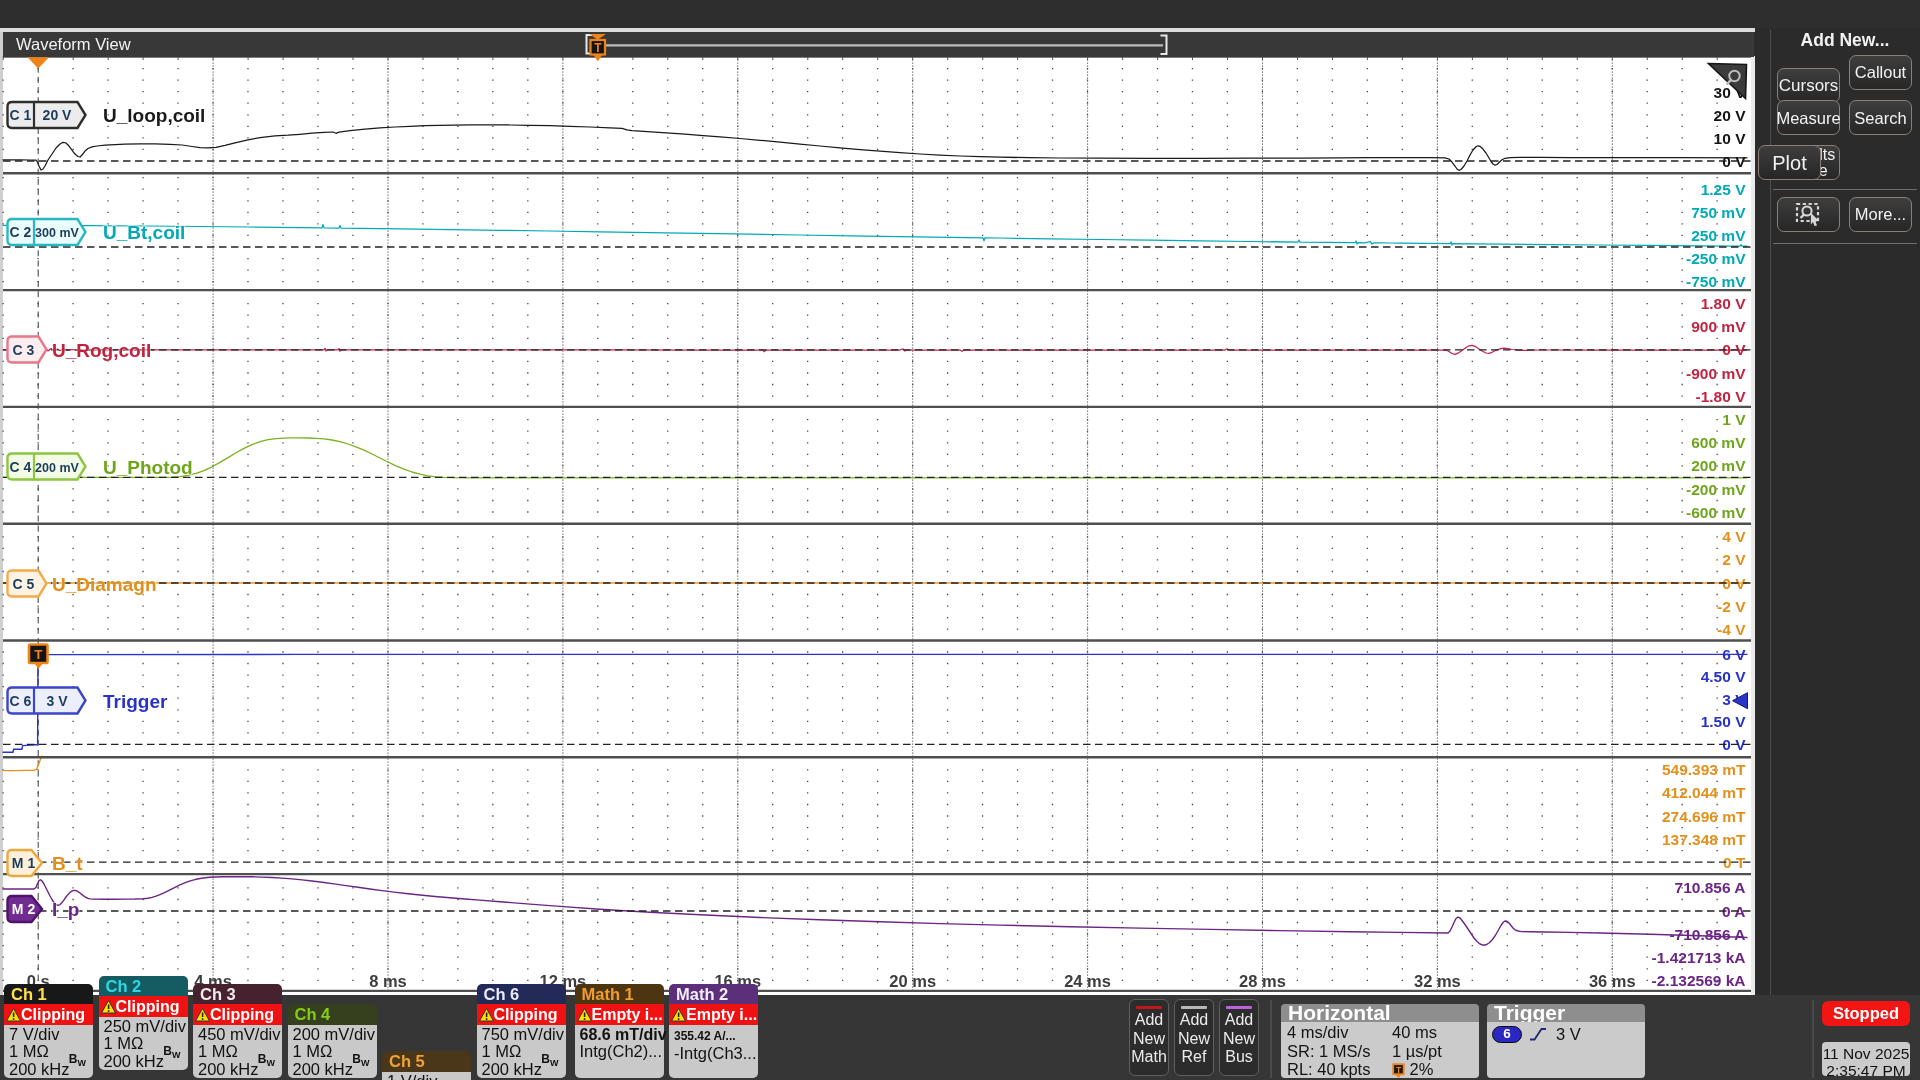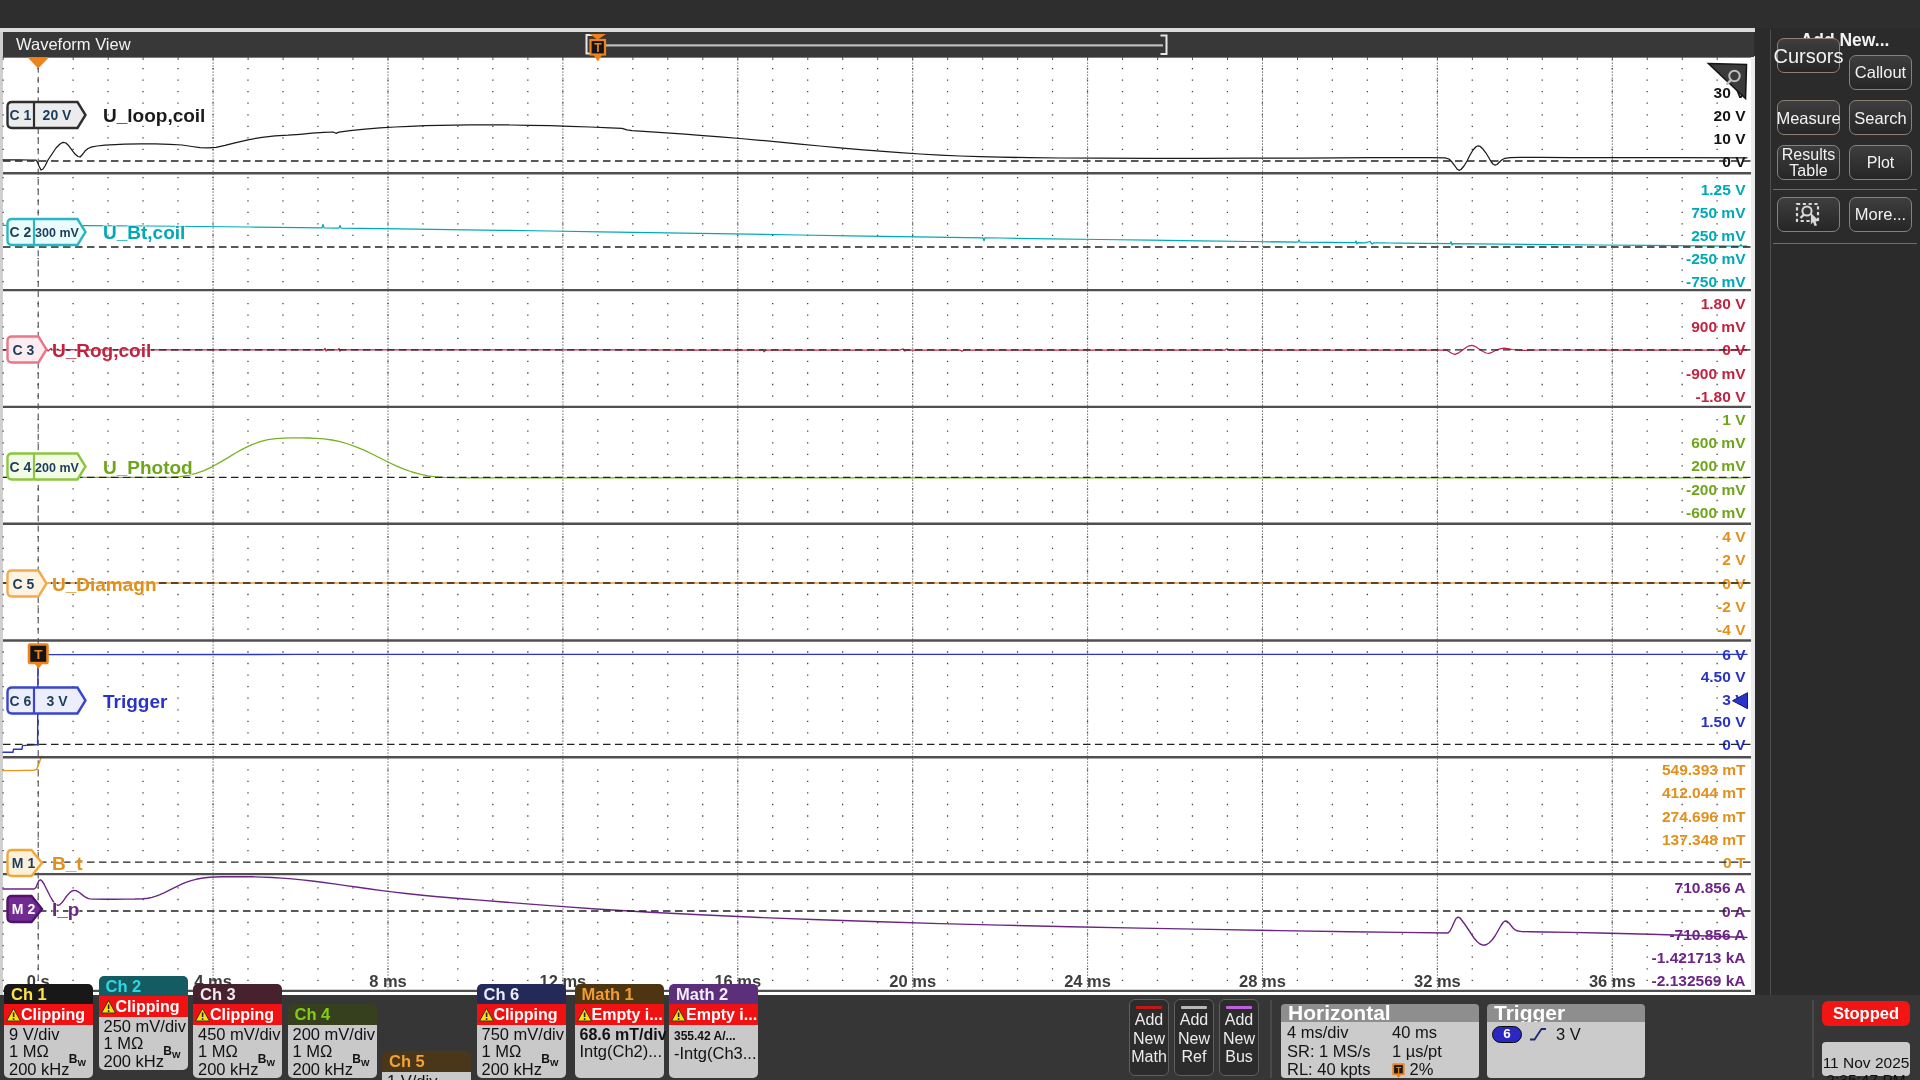--- a/index.html
+++ b/index.html
@@ -307,47 +307,47 @@
     </div>
 <svg width="20" height="8" viewBox="0 0 20 8" style="position:absolute;left:588px;top:55px">
       <polygon points="5.5,0 14,0 9.8,6.5" fill="#ef8318"></polygon>
     </svg>
 <div class="abs" style="left:1759px;top:504.5px;width:3.2px;height:3.2px;border-radius:50%;background:#ababab"></div>
 <div class="abs" style="left:1759px;top:511.5px;width:3.2px;height:3.2px;border-radius:50%;background:#ababab"></div>
 <div class="abs" style="left:1759px;top:518.5px;width:3.2px;height:3.2px;border-radius:50%;background:#ababab"></div>
 <div class="abs sidebar"></div>
 <div class="abs sideline"></div>
 <div class="abs" style="left:1772px;top:30px;width:146px;text-align:center;color:#f2f2f2;font-weight:bold;font-size:17.5px">Add New...</div>
-<div class="sbtn" style="left:1777px;top:38px;font-size:20px">Cursors</div>
+<div class="sbtn" style="left:1777px;top:68px;font-size:17px">Cursors</div>
 <div class="sbtn" style="left:1849px;top:54.5px;font-size:16.5px">Callout</div>
 <div class="sbtn" style="left:1777px;top:100px;font-size:16.5px">Measure</div>
 <div class="sbtn" style="left:1849px;top:100px;font-size:16.5px">Search</div>
 <div class="sbtn" style="left:1777px;top:145px;font-size:16px">Results<br>Table</div>
-<div class="sbtn" style="left:1849px;top:145px;font-size:16px">Plot</div>
+<div class="sbtn" style="left:1758px;top:145px;font-size:20px">Plot</div>
 <div class="sbtn" style="left:1849px;top:196.5px;font-size:16.5px">More...</div>
 <div class="hsep" style="top:188.5px"></div>
 <div class="hsep" style="top:242.5px"></div>
 <div class="sbtn" style="left:1777px;top:196.5px">
 <svg width="30" height="26" viewBox="0 0 30 26">
 <rect x="3" y="3" width="21" height="17" fill="none" stroke="#d8d8d8" stroke-width="2.2" stroke-dasharray="3.2 2.6"></rect>
 <circle cx="13" cy="10" r="4.6" fill="none" stroke="#d8d8d8" stroke-width="2"></circle>
 <line x1="10" y1="13.5" x2="6.5" y2="17" stroke="#d8d8d8" stroke-width="2.4"></line>
 <polygon points="17,12 25,20 21.5,20.5 23,24.5 20.5,25 19,21 16.8,23.5" fill="#d8d8d8"></polygon>
 </svg>
     </div>
 <div class="abs botbar"></div>
 <div class="badge abs" style="left:4px;top:984px">
 <div class="bhead" style="background:#181818;color:#ffe24a">Ch 1</div>
 <div class="bclip"><svg width="15" height="14" viewBox="0 0 15 14" style="vertical-align:-2px">
           <polygon points="7.5,0.5 14.5,13 0.5,13" fill="#ffe000" stroke="#333" stroke-width="1"></polygon>
           <rect x="6.8" y="4.5" width="1.6" height="4.5" fill="#222"></rect>
           <rect x="6.8" y="10.2" width="1.6" height="1.7" fill="#222"></rect>
         </svg>Clipping</div>
 <div class="bbody" style="position:relative">
-        <div>9 V/div</div>
+        <div>7 V/div</div>
         <div>1 MΩ</div>
         <div>200 kHz</div>
         <span style="position:absolute;right:7px;bottom:5px;font-size:12px;font-weight:bold">B<span style="font-size:9px;vertical-align:-3px">W</span></span>
       </div>
 </div>
 <div class="badge abs" style="left:98.5px;top:976px">
 <div class="bhead" style="background:#145c62;color:#2fd8e2">Ch 2</div>
 <div class="bclip"><svg width="15" height="14" viewBox="0 0 15 14" style="vertical-align:-2px">
           <polygon points="7.5,0.5 14.5,13 0.5,13" fill="#ffe000" stroke="#333" stroke-width="1"></polygon>
           <rect x="6.8" y="4.5" width="1.6" height="4.5" fill="#222"></rect>
@@ -453,13 +453,13 @@
 <div class="phead">Trigger</div>
       <div class="pbody" style="position:relative">
 <div style="position:absolute;left:5px;top:4px;width:30px;height:16.5px;background:#2a28c0;border:1.8px solid #0a0a0a;border-radius:9px;color:#fff;font-size:13.5px;font-weight:bold;text-align:center;line-height:13px">6</div>
 <svg width="18" height="14" viewBox="0 0 18 14" style="position:absolute;left:42px;top:5px">
           <path d="M 1 12.5 H 5.5 L 12.5 2 H 17" fill="none" stroke="#202a70" stroke-width="1.8"></path>
         </svg>
 <span style="position:absolute;left:69px;top:3px">3 V</span>
 </div>
     </div>
 <div class="abs" style="left:1822px;top:1000.5px;width:88px;height:25px;background:#f31414;border-radius:6px;color:#fff;font-weight:bold;font-size:16.5px;text-align:center;line-height:25px">Stopped</div>
-<div class="abs" style="left:1822px;top:1042px;width:88px;height:34px;background:#cbcbcb;border-radius:4px;color:#111;font-size:15.5px;text-align:center;line-height:16.5px;padding-top:13px">11 Nov 2025<br>2:35:47 PM</div>
+<div class="abs" style="left:1822px;top:1042px;width:88px;height:34px;background:#cbcbcb;border-radius:4px;color:#111;font-size:15.5px;text-align:center;line-height:16.5px;padding-top:4px">11 Nov 2025<br>2:35:47 PM</div>
 </div>
 </body></html>

